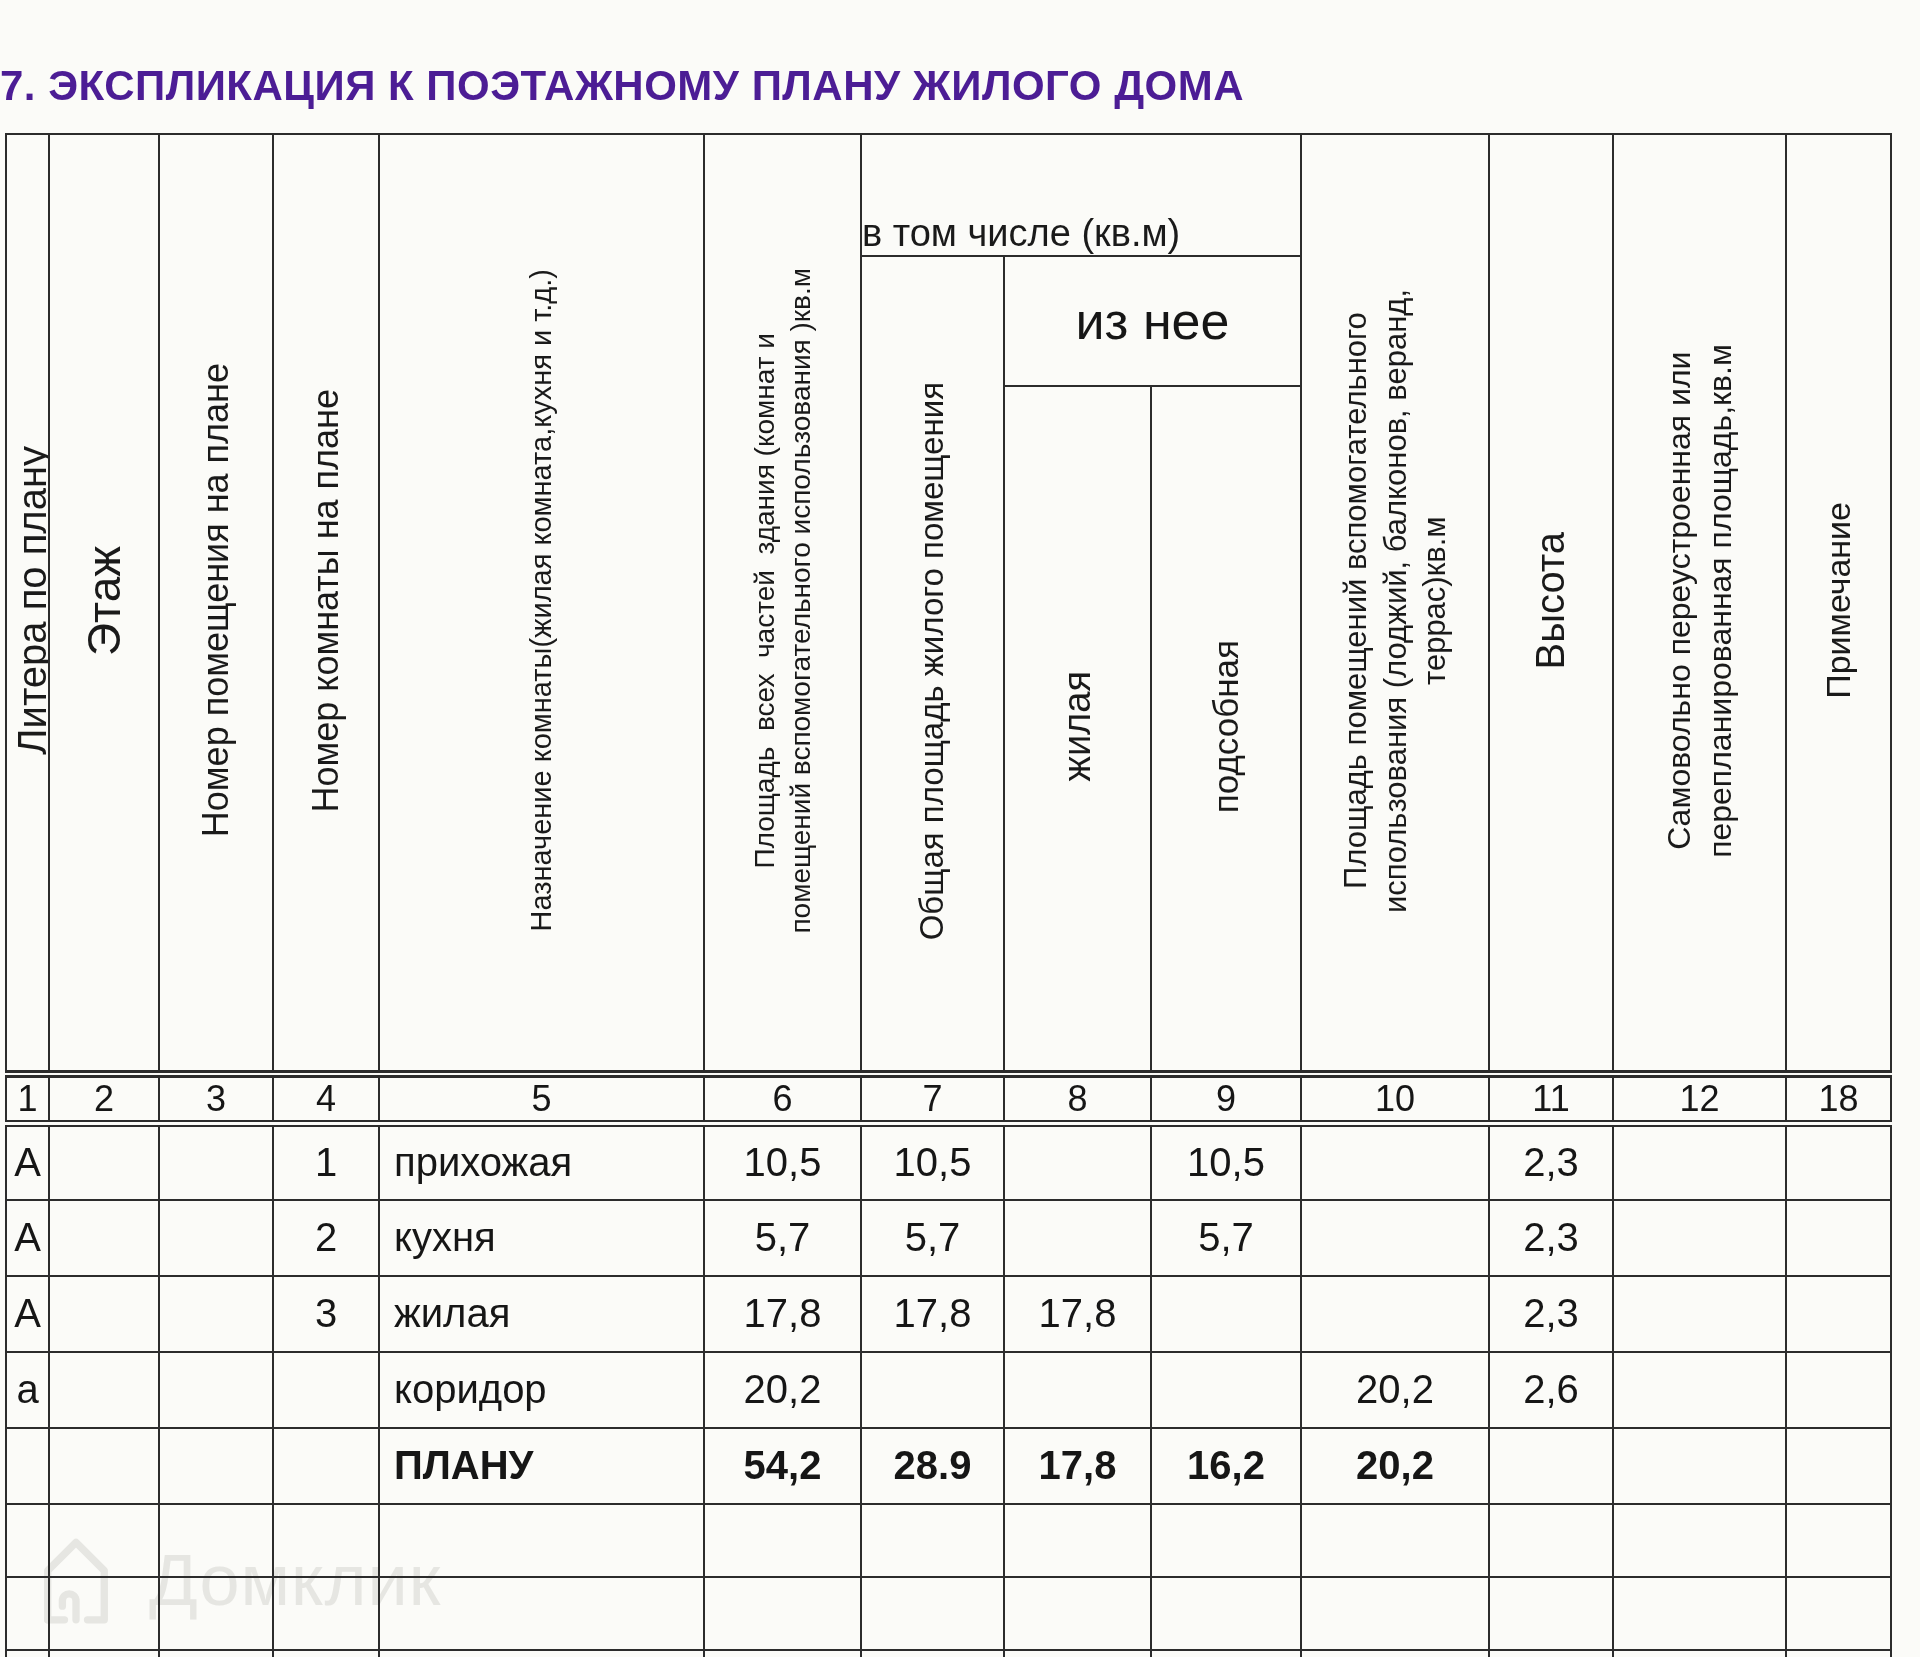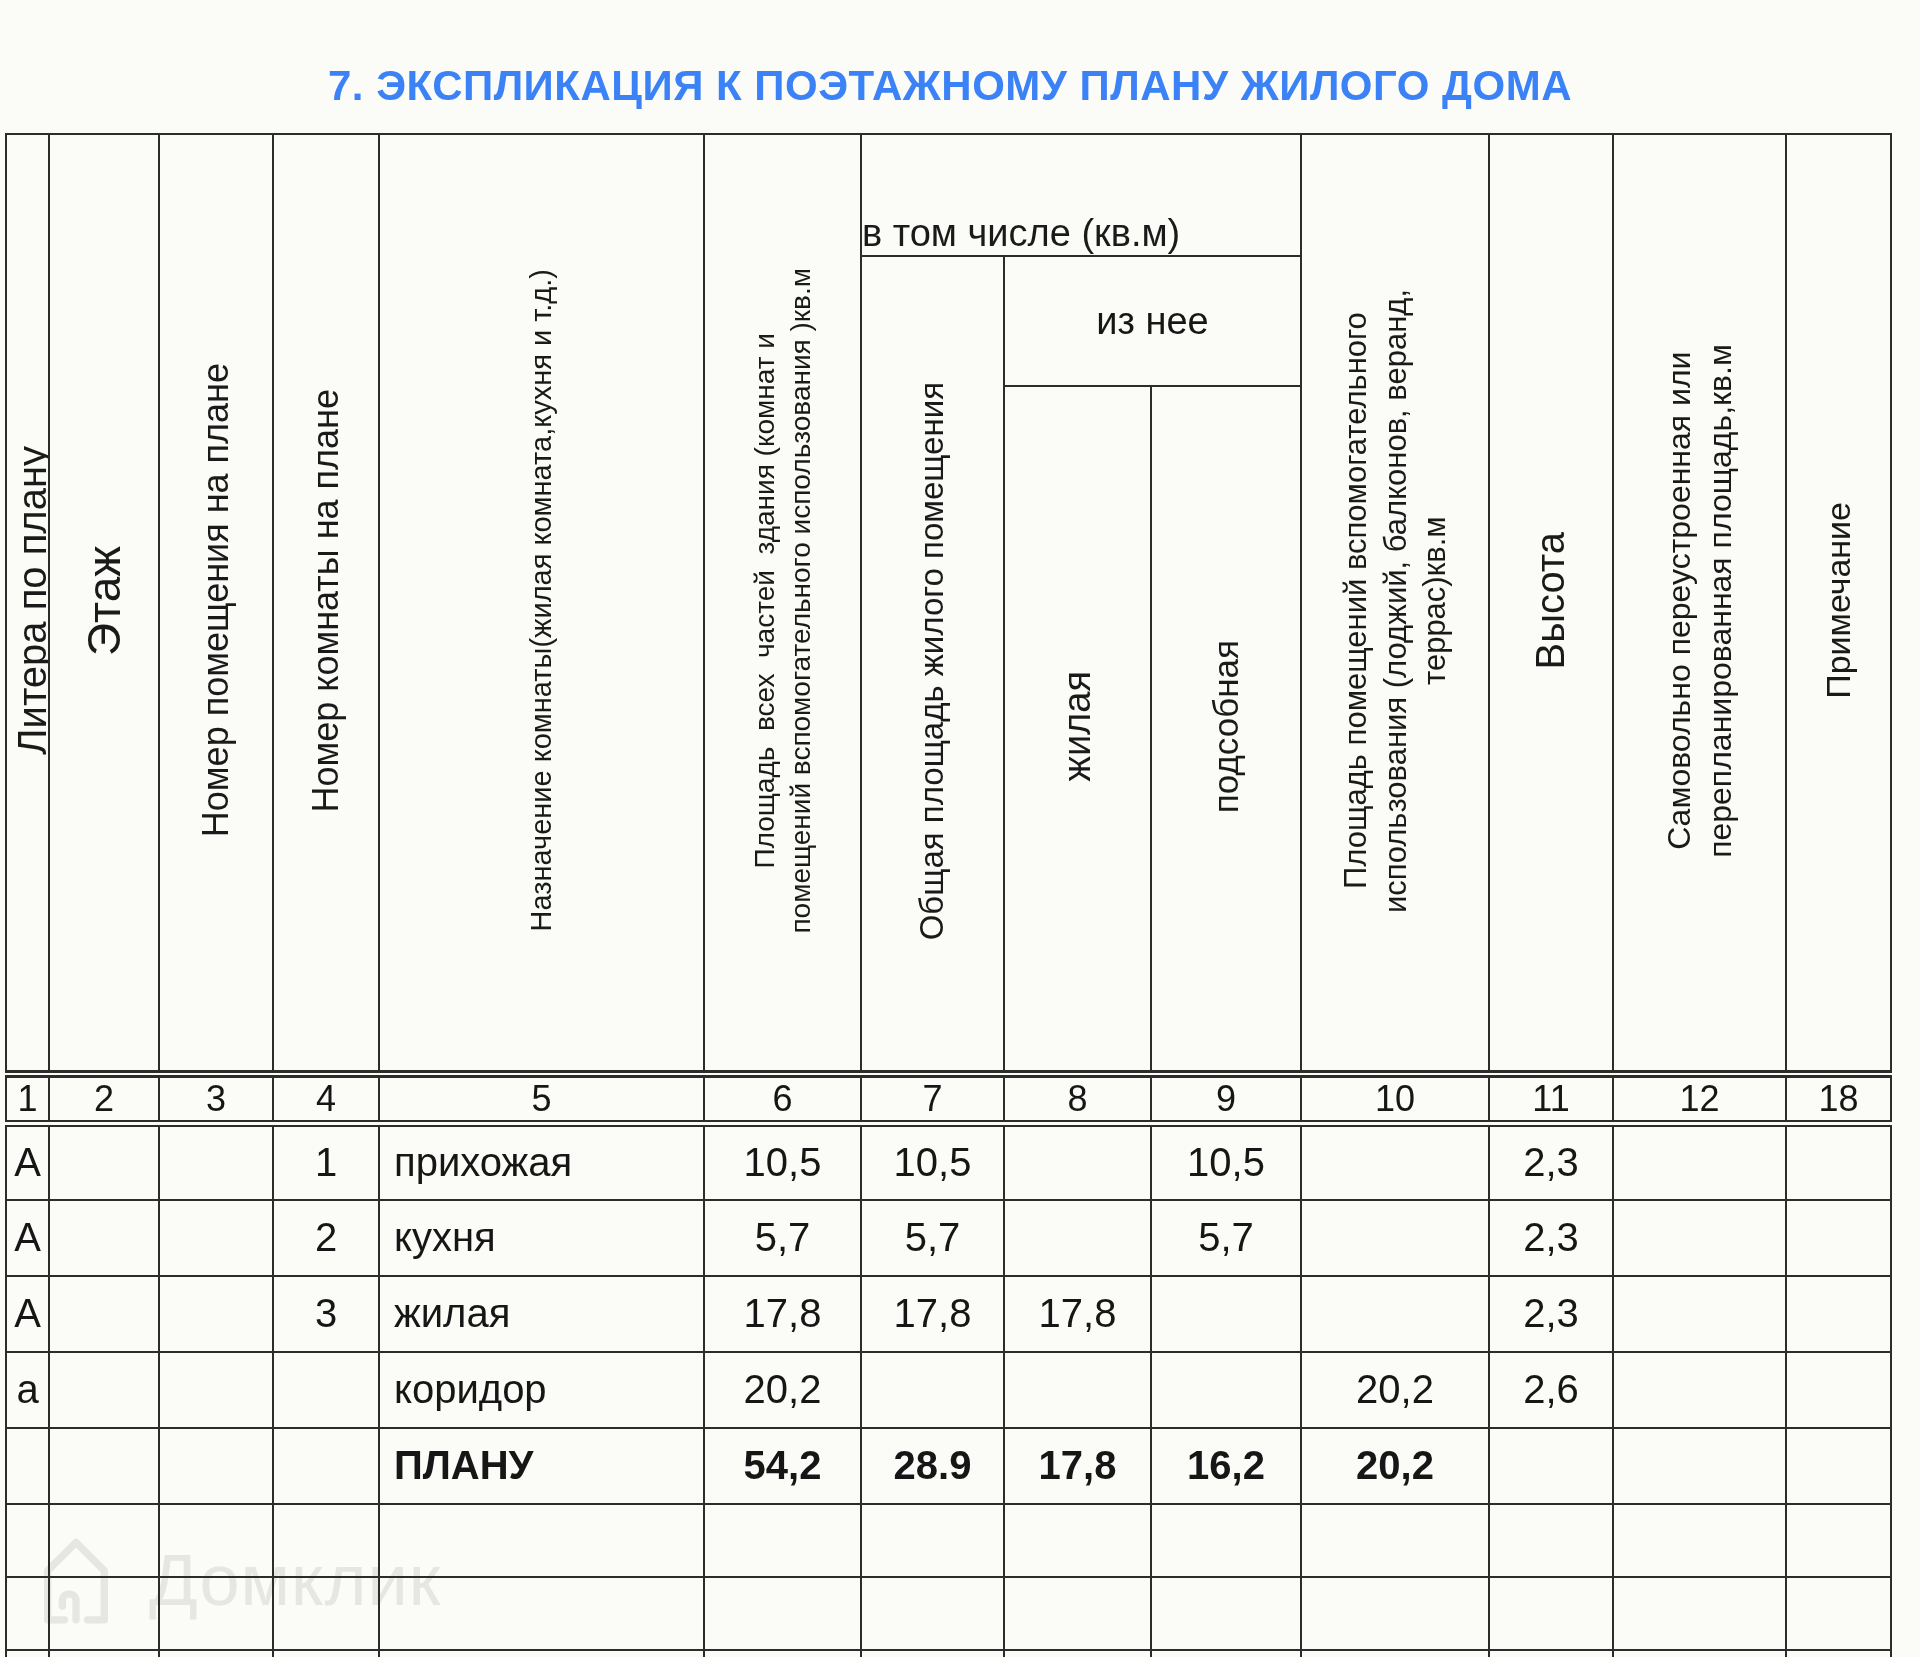--- a/index.html
+++ b/index.html
@@ -12,25 +12,25 @@
     font-family: "Liberation Sans", sans-serif;
     position: relative;
   }
   .page { position: absolute; inset: 0; }
 
   .title {
     position: absolute;
     top: 62px;
     left: 0;
     width: 1900px;
-    text-align: center;
+    text-align: left;
     font-size: 42px;
     font-weight: 700;
     letter-spacing: 0.5px;
-    color: #3b82f6;
+    color: #4c1d95;
     white-space: nowrap;
   }
 
   
   .watermark {
     position: absolute;
     top: 1536px;
     left: 36px;
     display: flex;
     align-items: center;
@@ -115,21 +115,21 @@
     vertical-align: bottom;
     text-align: left;
     padding: 0 0 10px 46px;
     font-size: 38px;
     color: #1a1a1a;
   }
   td.gh2 {
     vertical-align: middle;
     text-align: center;
     padding: 0;
-    font-size: 38px;
+    font-size: 52px;
   }
 
   
   tr.rnum td {
     border-top: 8px double #2c2c2c;
     border-bottom: 7px double #2c2c2c;
     text-align: center;
     vertical-align: middle;
     font-size: 36px;
   }

